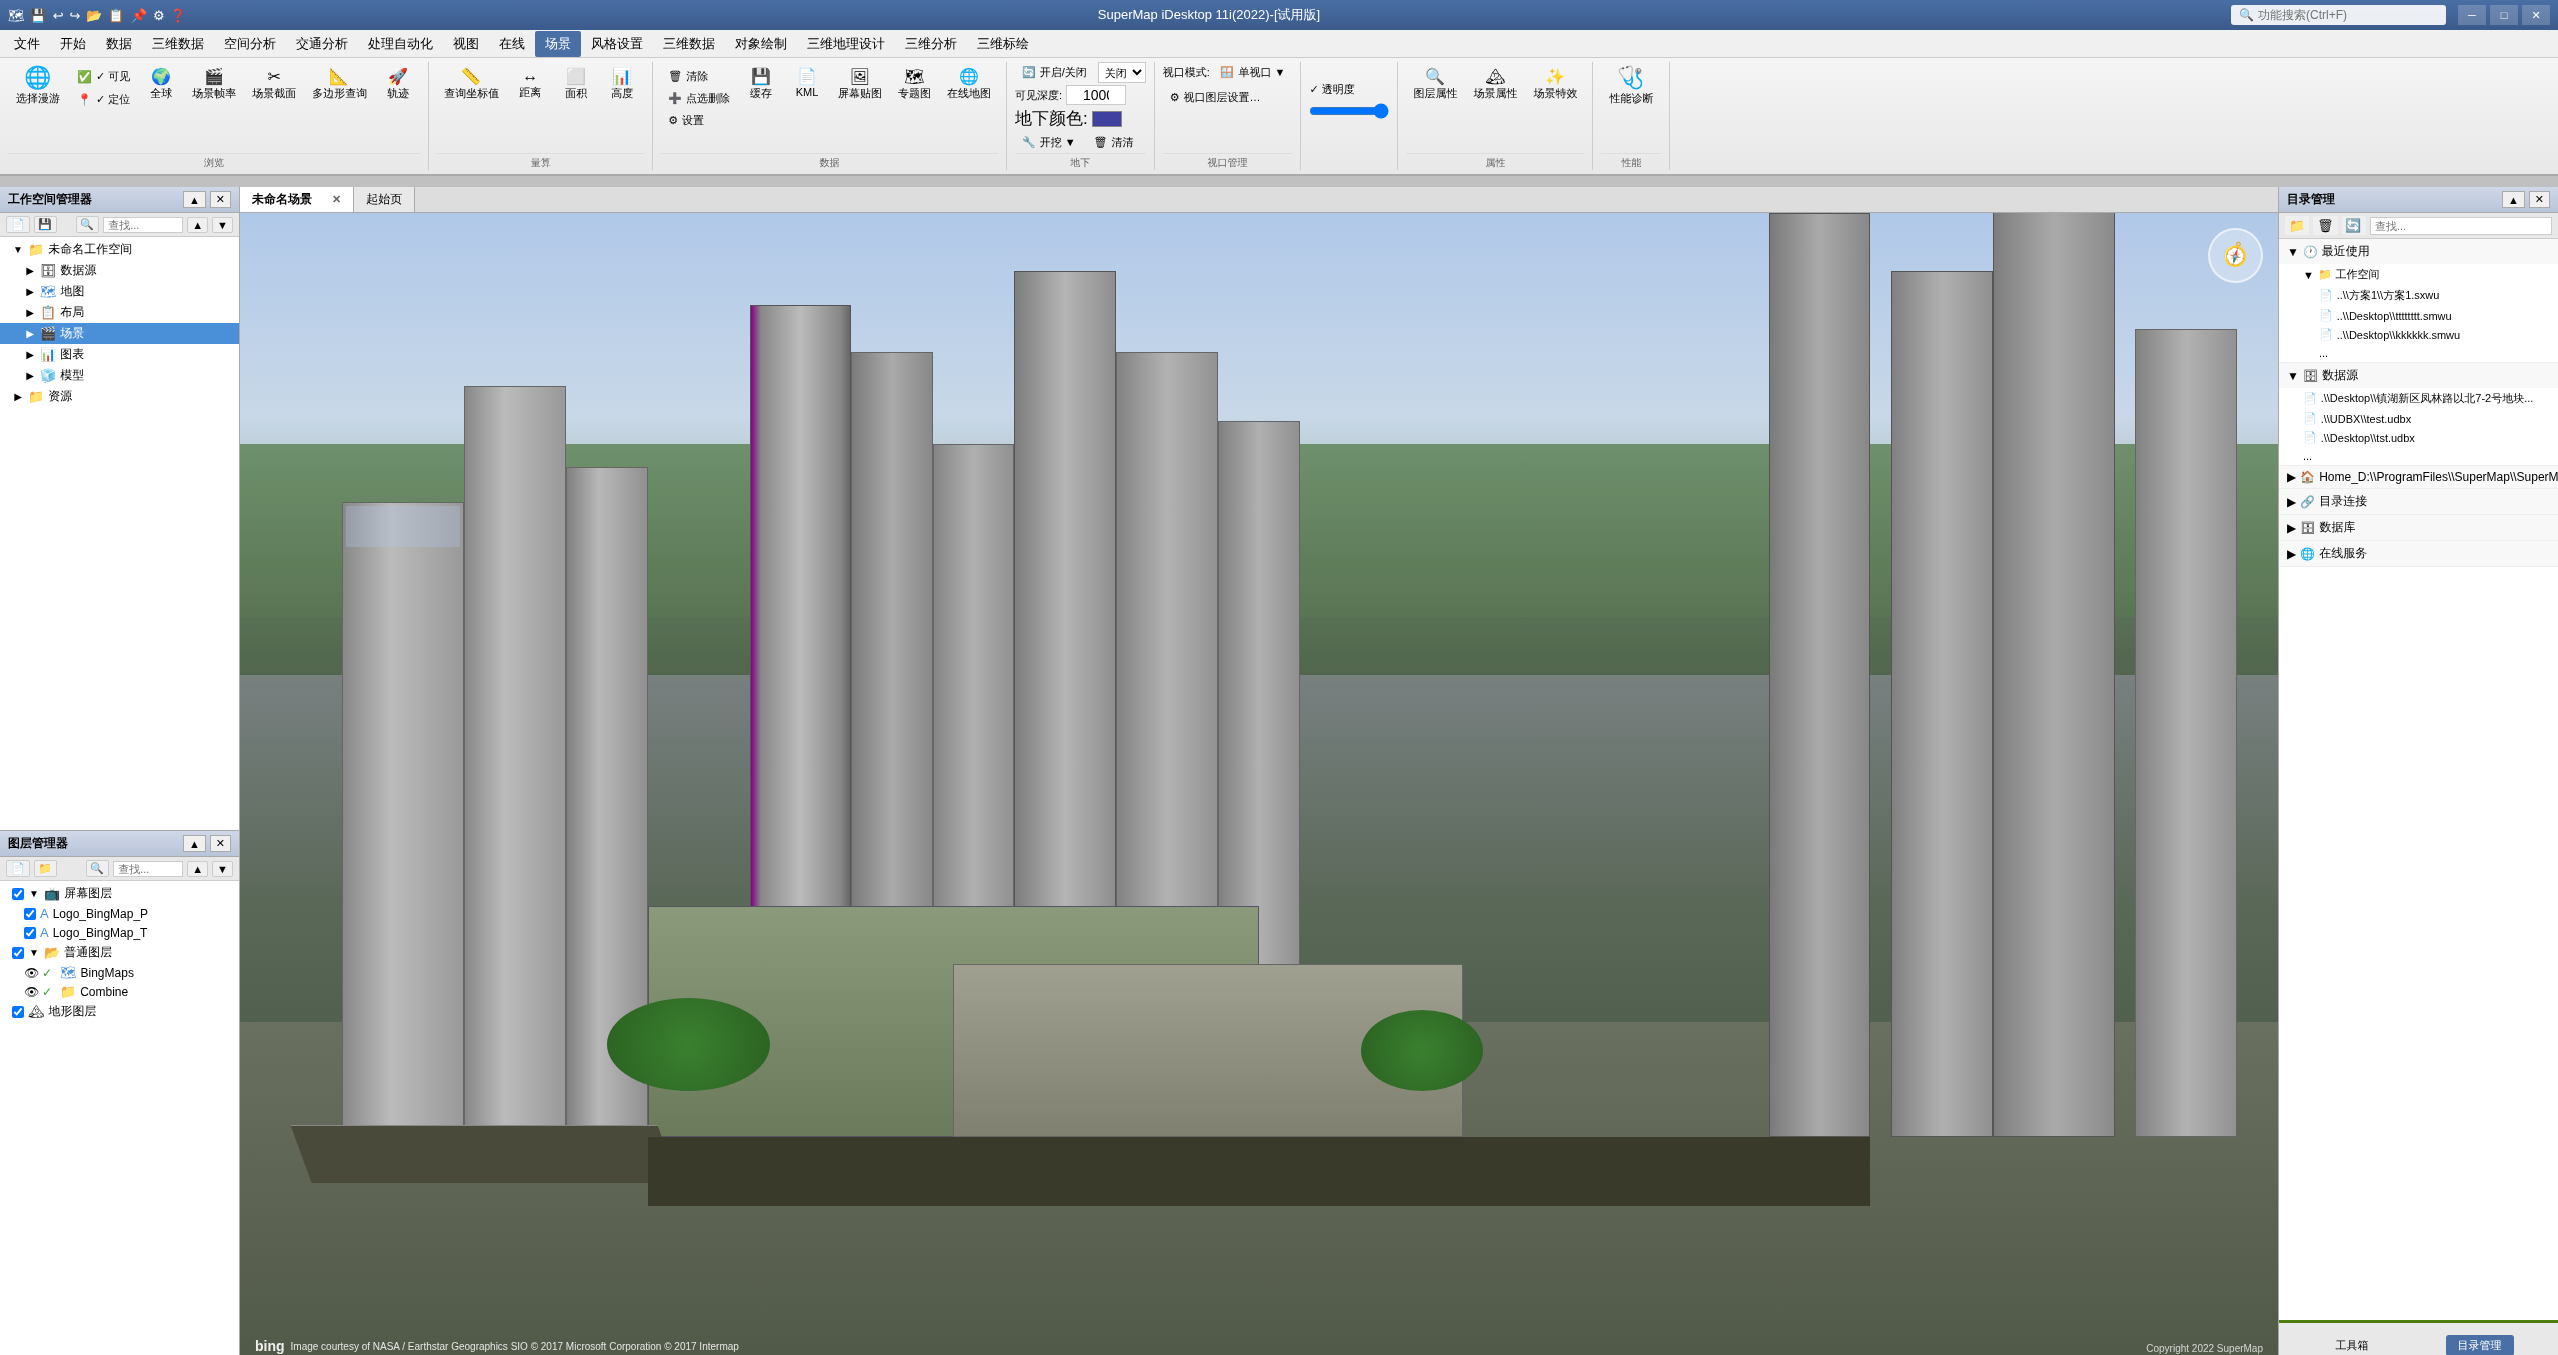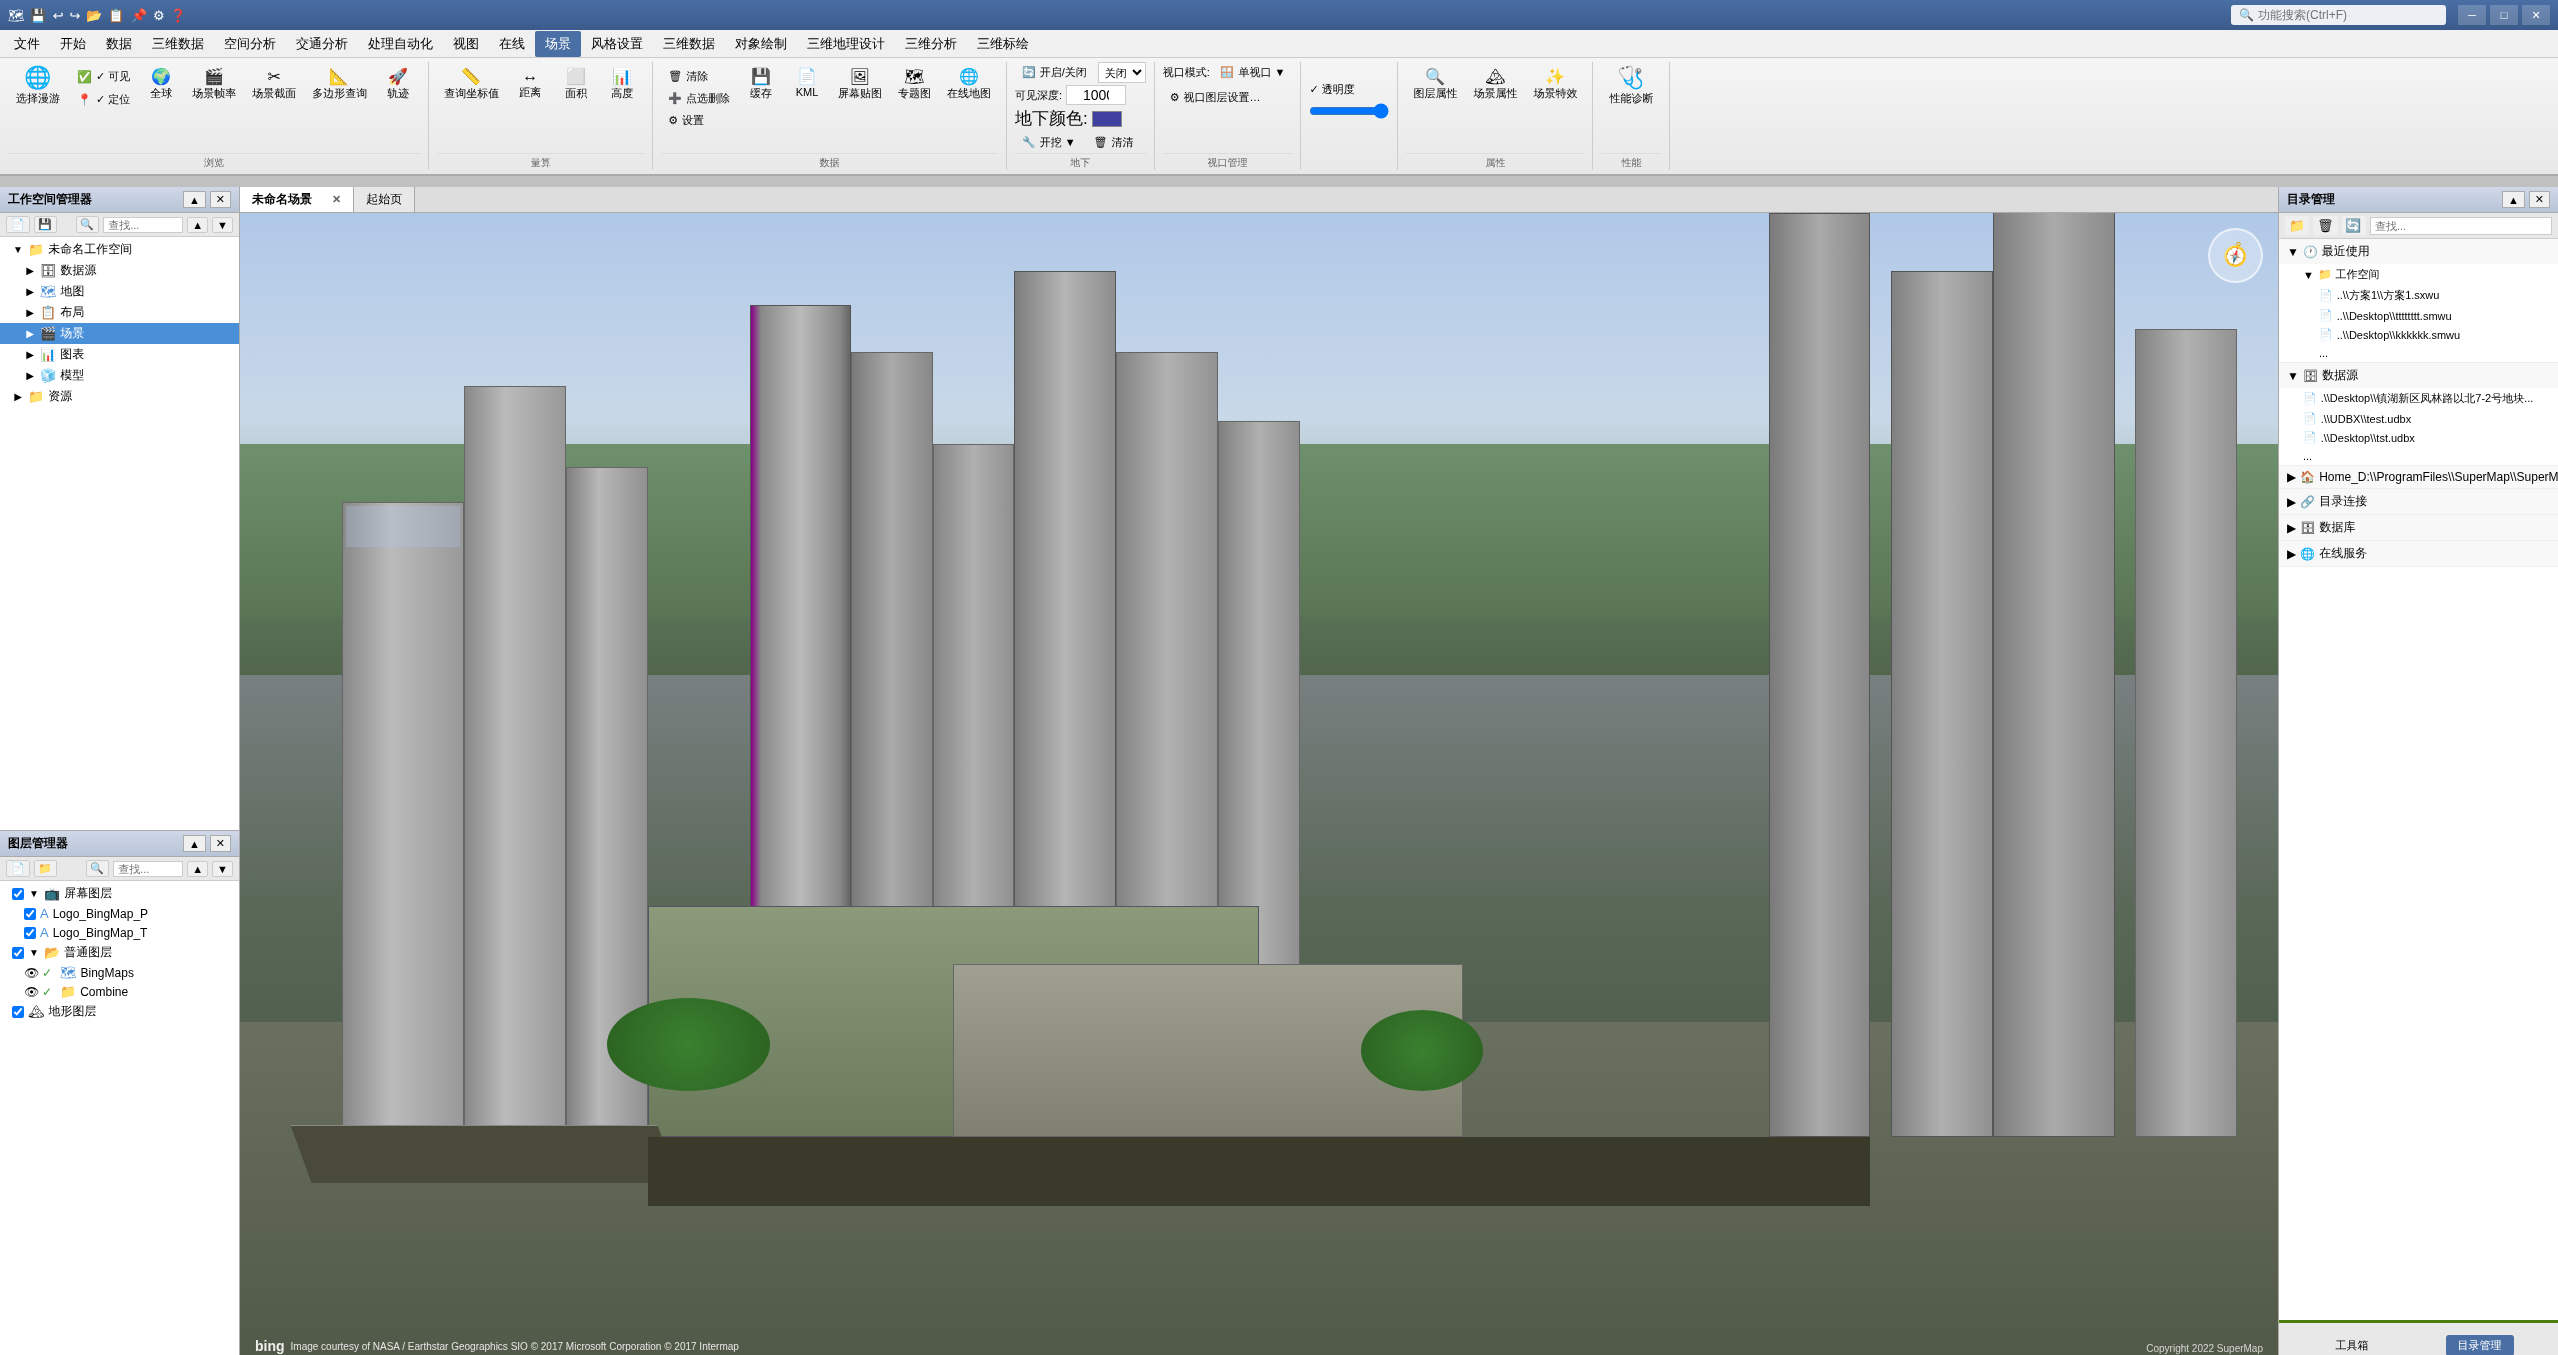--- a/index.html
+++ b/index.html
@@ -98,20 +98,21 @@
     <span>🗺</span>
     <span>💾</span>
     <span>↩</span>
     <span>↪</span>
     <span>📂</span>
     <span>📋</span>
     <span>📌</span>
     <span>⚙</span>
     <span>❓</span>
   </div>
+  <div class="title">SuperMap iDesktop 11i(2022)-[试用版]</div>
   <div class="win-controls">
     <div style="display:flex;align-items:center;background:rgba(255,255,255,0.9);border-radius:3px;padding:1px 8px;gap:4px;margin-right:8px;">
       <span style="color:#666;">🔍</span>
       <input type="text" style="border: none; background: transparent; font-size: 12px; width: 180px; outline: none;" placeholder="功能搜索(Ctrl+F)">
     </div>
     <button class="win-btn">─</button>
     <button class="win-btn">□</button>
     <button class="win-btn close">✕</button>
   </div>
 </div>

